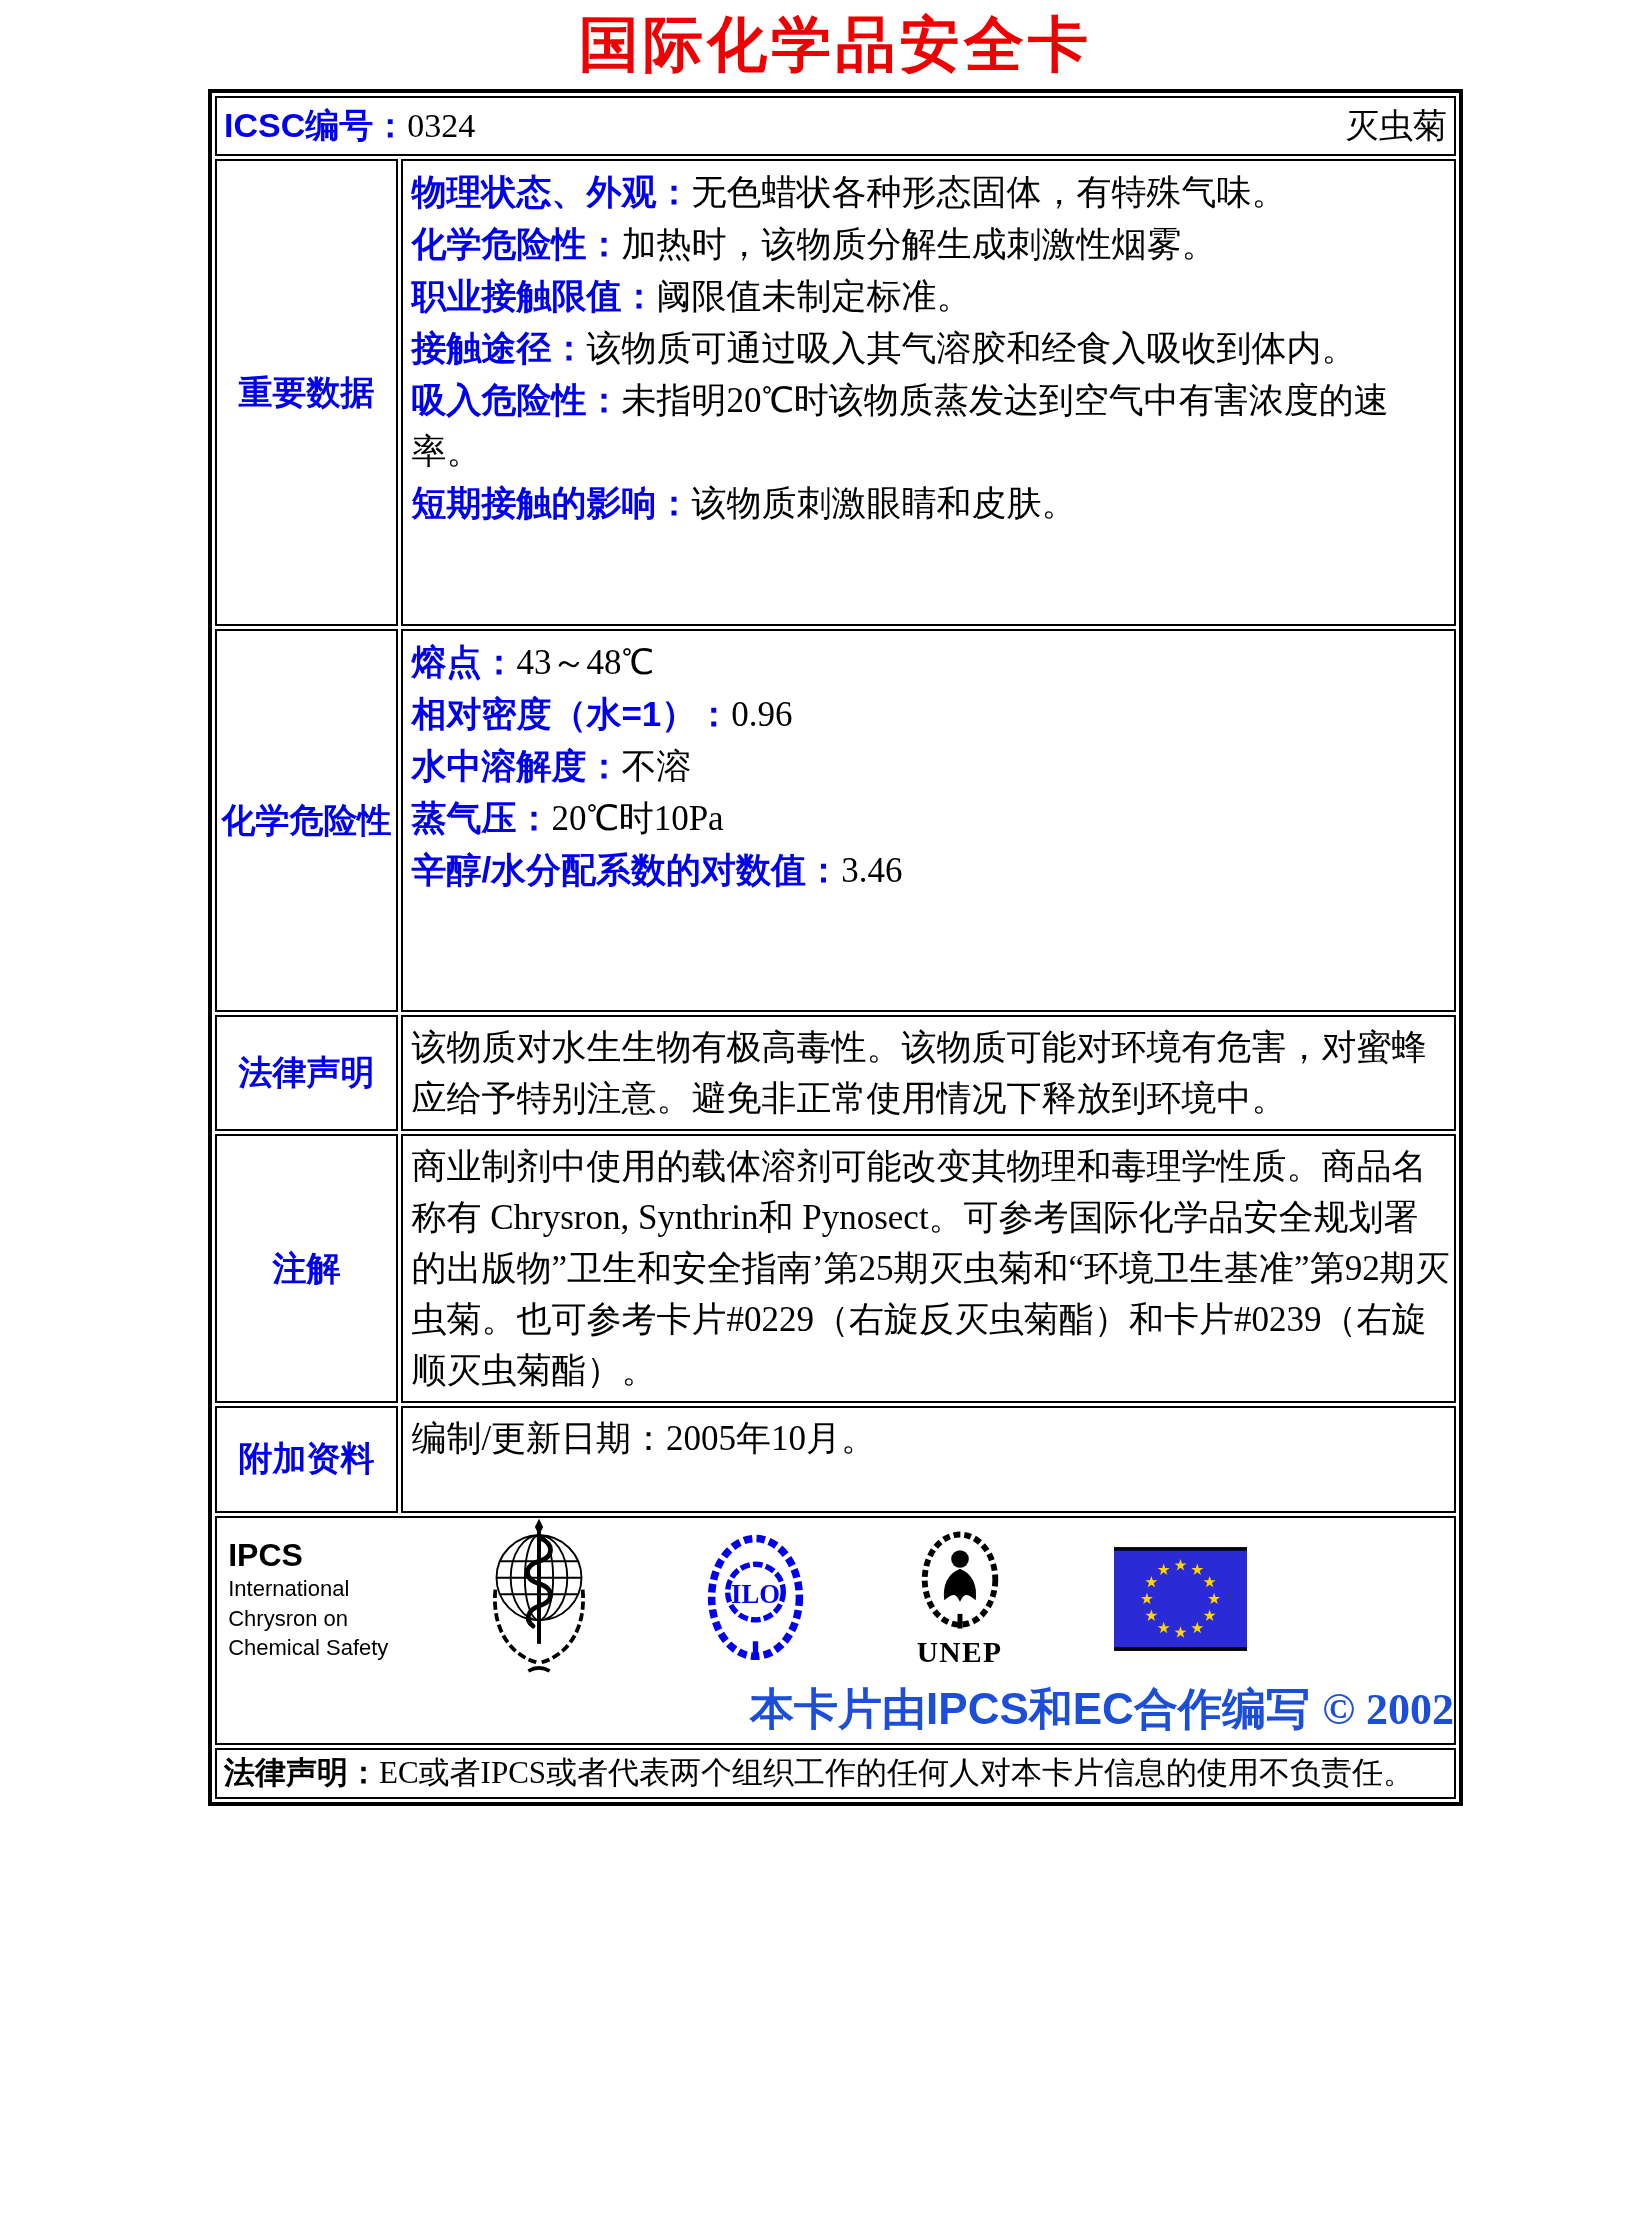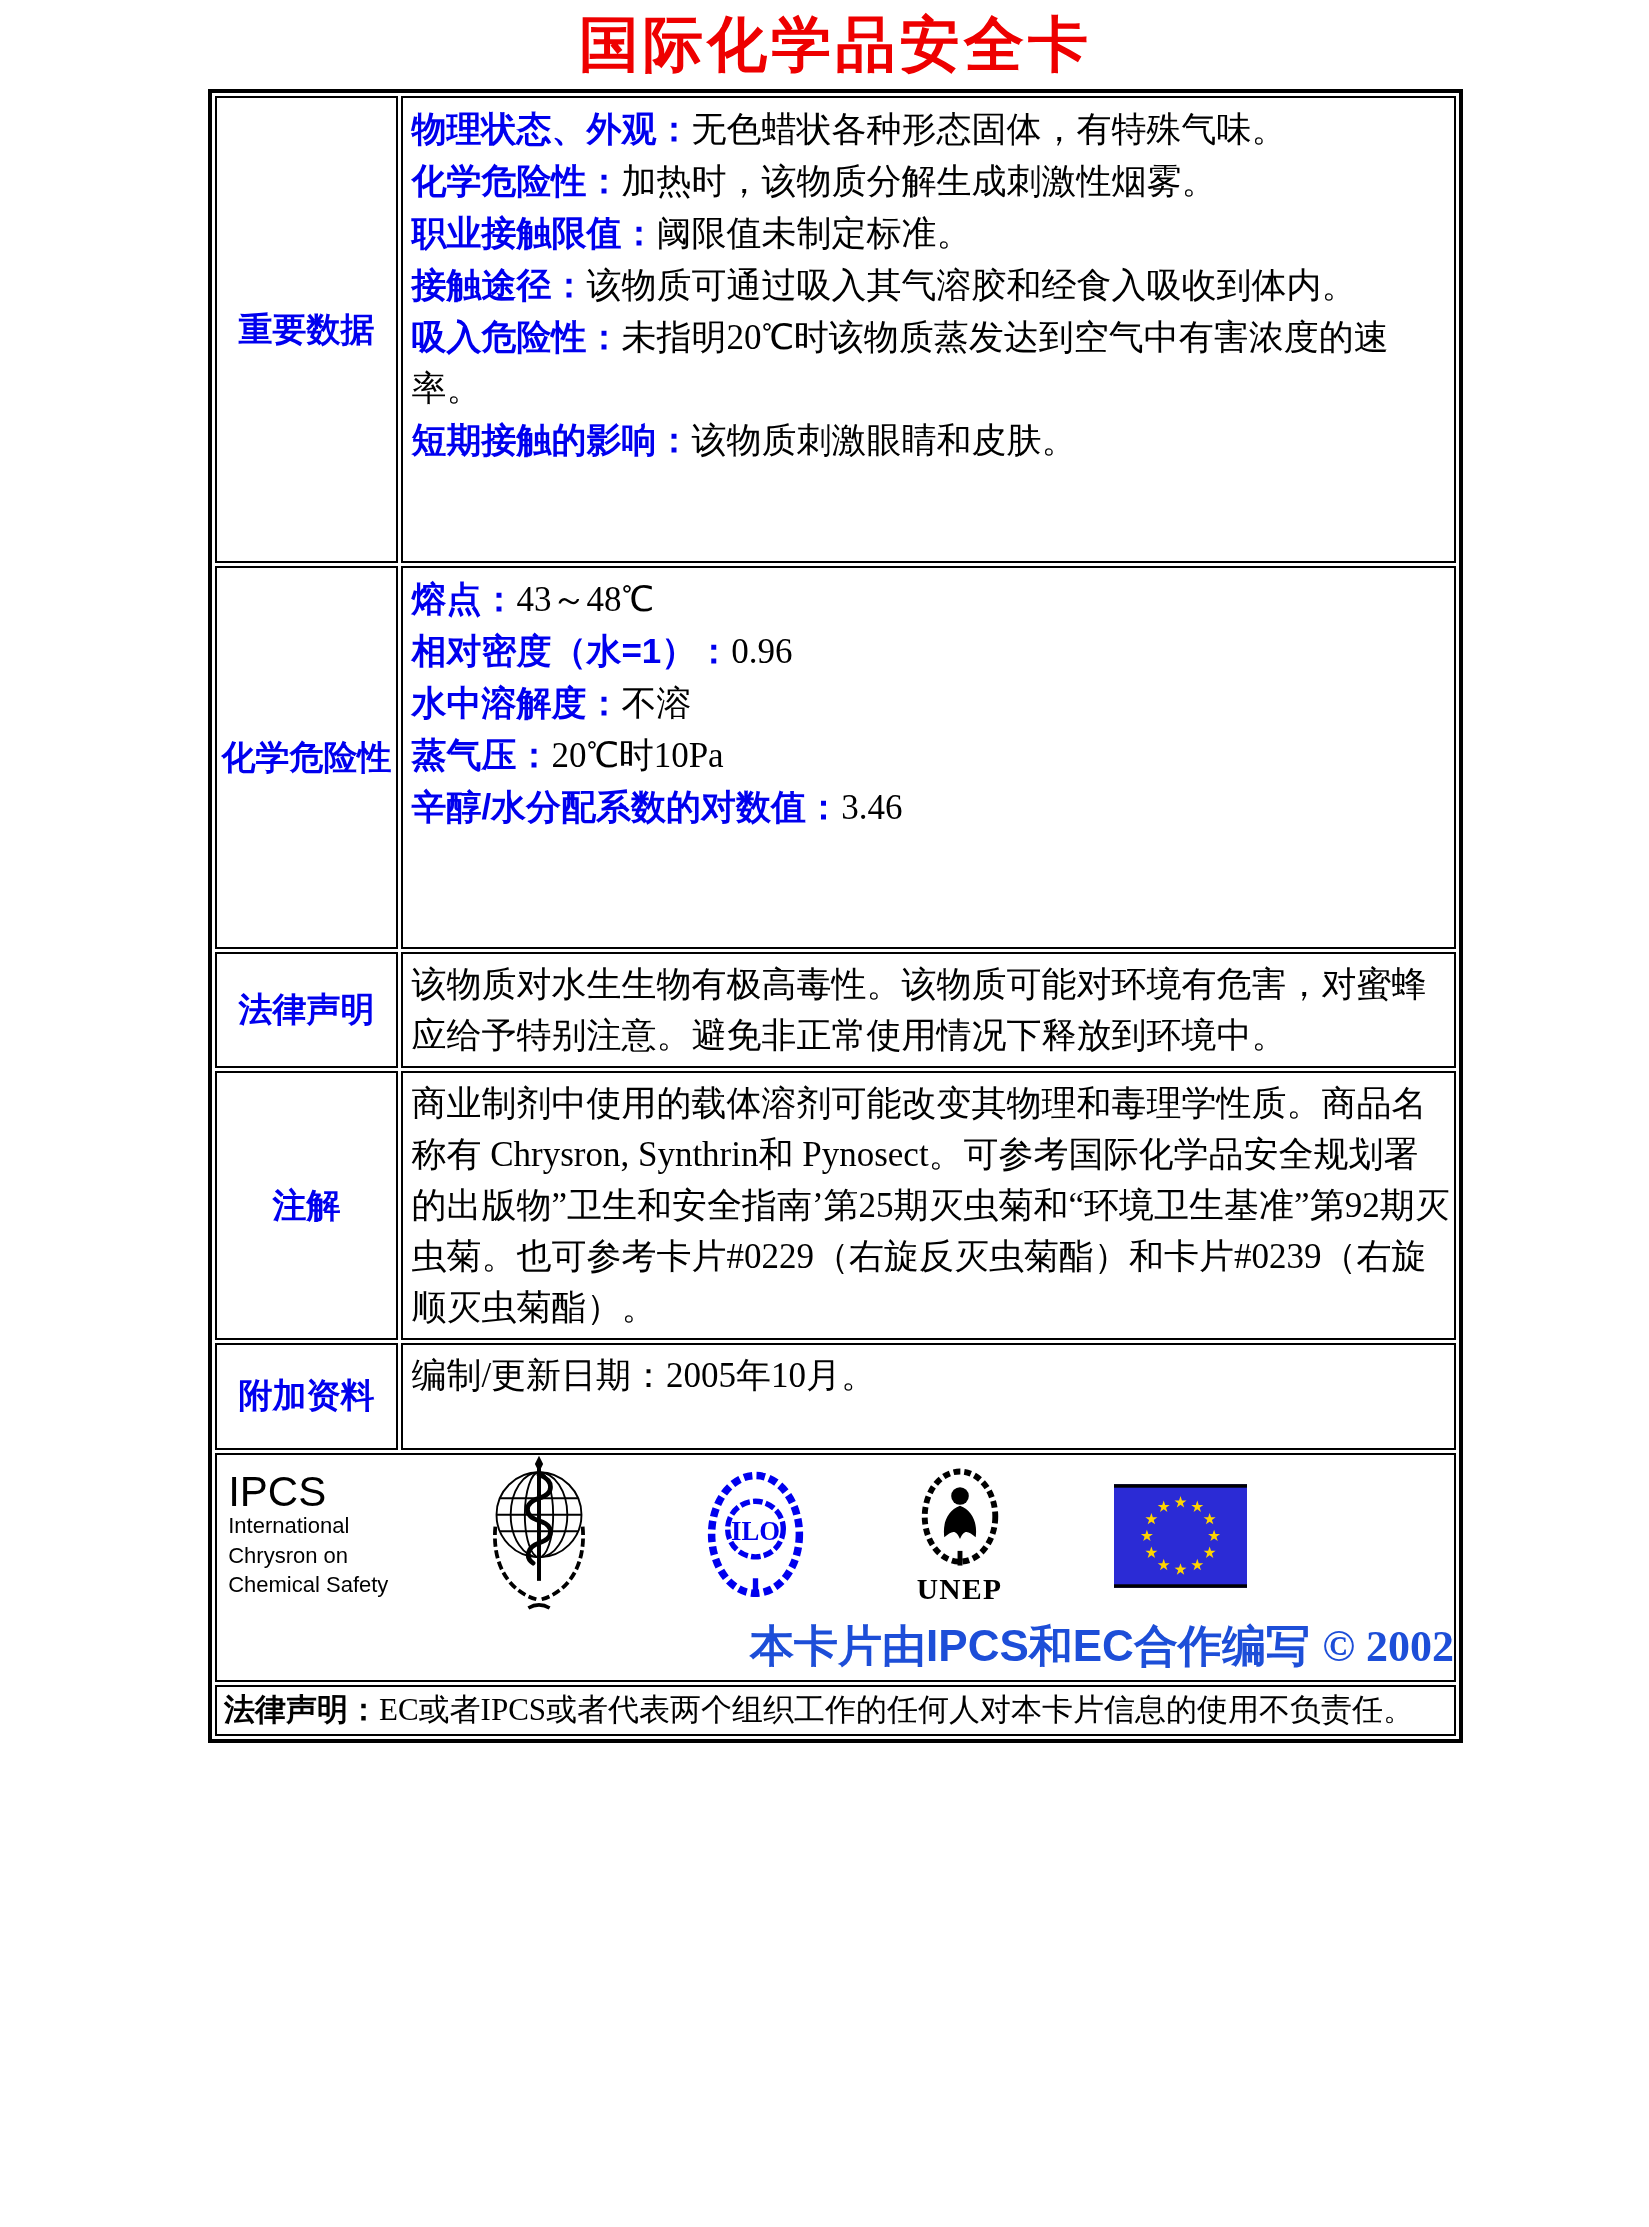--- a/index.html
+++ b/index.html
@@ -76,21 +76,21 @@
     font-family: "Liberation Sans", sans-serif;
   }
   .icsc-value { color: #000; }
   .chem-name { color: #000; }
   .logos-flex {
     display: flex;
     align-items: center;
     height: 149px;
   }
   .ipcs-block { width: 211px; padding-left: 5.6px; font-family: "Liberation Sans", sans-serif; }
-  .ipcs-acronym { font-size: 42px; font-weight: normal; line-height: 38px; }
+  .ipcs-acronym { font-size: 32px; font-weight: bold; line-height: 38px; }
   .ipcs-line { font-size: 22px; line-height: 29.5px; }
   .logo-who  { margin-left: 46px; }
   .logo-ilo  { margin-left: 104px; }
   .unep-block { margin-left: 102px; display: flex; flex-direction: column; align-items: center; }
   .unep-text { font-family: "Liberation Serif", serif; font-weight: bold; font-size: 29.5px; letter-spacing: 1.4px; line-height: 31px; }
   .logo-eu   { margin-left: 105px; }
   .credit-line {
     text-align: right;
     margin-top: 5.6px;
     font-size: 44px;
@@ -107,20 +107,30 @@
   }
 </style>
 </head>
 <body>
 
 <h1 class="page-title">国际化学品安全卡</h1>
 
 <table class="card">
 
   <tbody>
+      <tr>
+    <td colspan="2" class="h-header">
+      <div class="header-flex">
+        <span>
+          <span class="icsc-label">ICSC编号：</span><span class="icsc-value">0324</span>
+        </span>
+        <span class="chem-name">灭虫菊</span>
+      </div>
+    </td>
+  </tr>
 
   <tr>
     <td class="side">
       <span class="side-label">重要数据</span>
     </td>
     <td class="content h-important">
       <div class="fieldline"><span class="f-label">物理状态、外观：</span><span class="f-text">无色蜡状各种形态固体，有特殊气味。</span></div>
       <div class="fieldline"><span class="f-label">化学危险性：</span><span class="f-text">加热时，该物质分解生成刺激性烟雾。</span></div>
       <div class="fieldline"><span class="f-label">职业接触限值：</span><span class="f-text">阈限值未制定标准。</span></div>
       <div class="fieldline"><span class="f-label">接触途径：</span><span class="f-text">该物质可通过吸入其气溶胶和经食入吸收到体内。</span></div>

